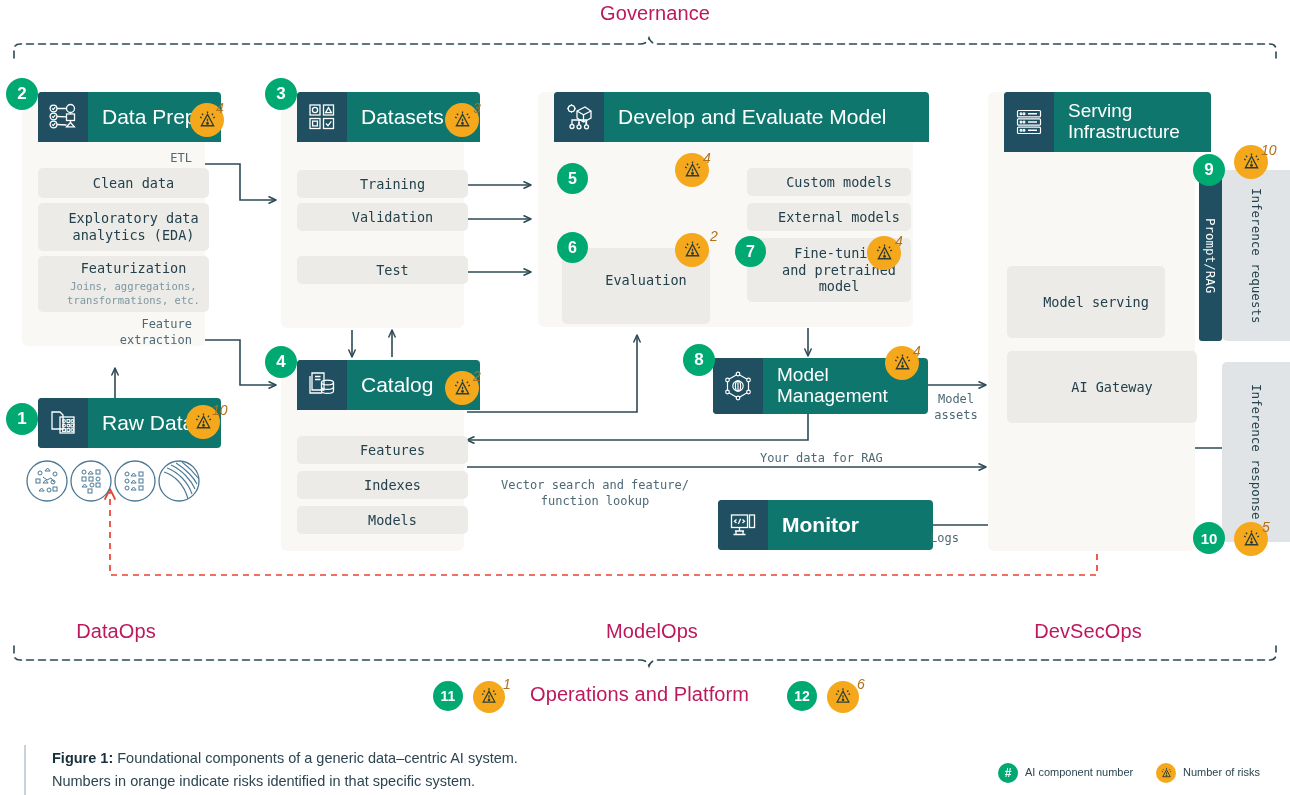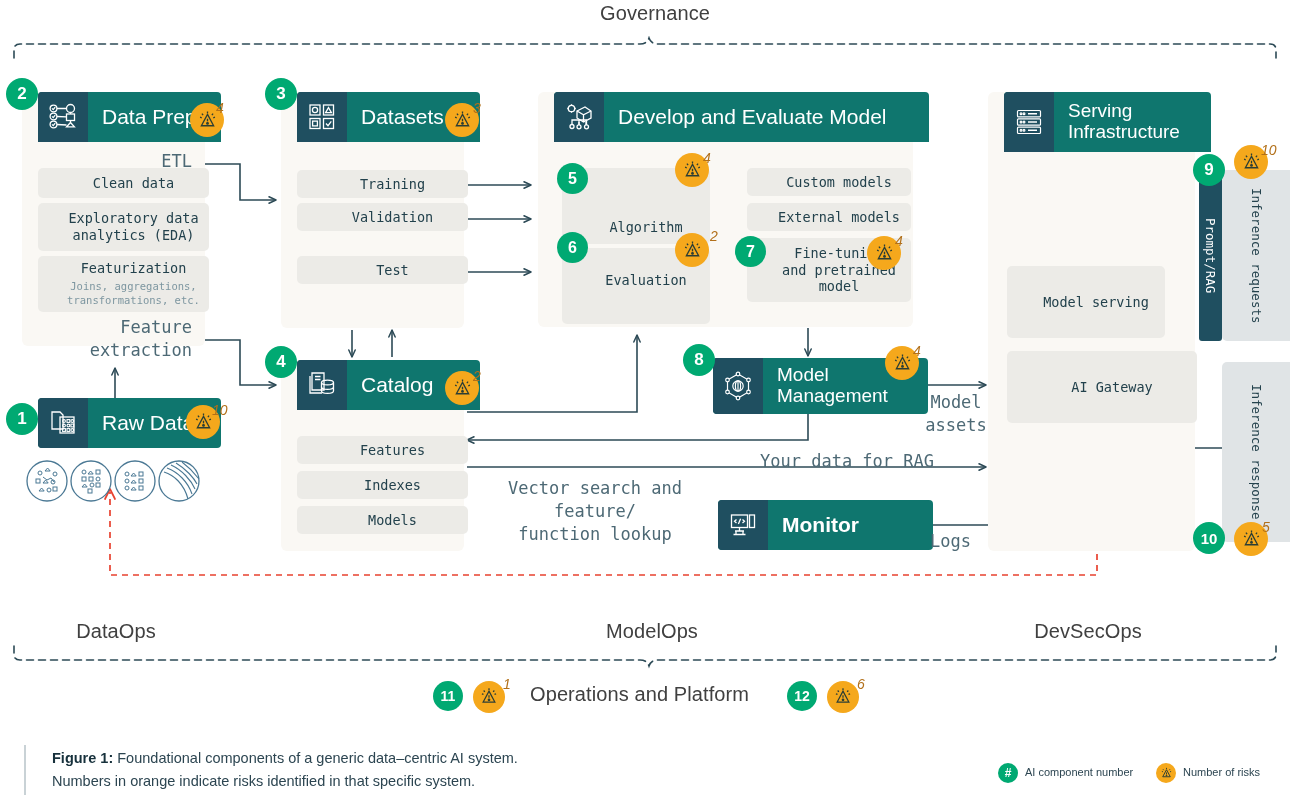--- a/index.html
+++ b/index.html
@@ -6,21 +6,21 @@
   body{
     width:1290px;height:795px;background:#ffffff;
     font-family:"Liberation Sans", sans-serif;
     color:#1f3b46;position:relative;overflow:hidden;
   }
   .stage{position:absolute;left:0;top:0;width:1290px;height:795px;}
   .abs{position:absolute;}
 
   
   .zone-label{
-    font-size:20px;color:#404040;letter-spacing:.1px;
+    font-size:20px;color:#be185d;letter-spacing:.1px;
     white-space:nowrap;text-align:center;
   }
 
   
   .panel{background:#faf8f4;border-radius:6px;}
   .panel-hd{
     position:absolute;left:16px;top:0;height:50px;display:flex;align-items:center;
     background:#0f766e;border-radius:4px 4px 0 0;overflow:hidden;
   }
   .panel-hd.nohd{border-radius:4px;}
@@ -58,21 +58,21 @@
     display:flex;align-items:center;justify-content:center;
   }
   .risk-count{
     position:absolute;color:#B2701A;font-size:14px;
     font-family:"Liberation Sans",sans-serif;font-style:italic;z-index:31;
   }
 
   
   .edge-lbl{
     position:absolute;font-family:"DejaVu Sans Mono","Liberation Mono",monospace;
-    font-size:17px;color:#4d6975;line-height:1.35;white-space:pre-line;
+    font-size:12px;color:#4d6975;line-height:1.35;white-space:pre-line;
   }
   .vert-lbl{
     position:absolute;font-family:"DejaVu Sans Mono","Liberation Mono",monospace;
     font-size:12.5px;color:#24424d;
     writing-mode:vertical-rl;text-orientation:mixed;
     display:flex;align-items:center;justify-content:center;
   }
   .vert-white{color:#ffffff;}
 
   
@@ -349,21 +349,20 @@
           <path d="M15,20 L15,23 M22,20 L22,23"></path>
           <circle cx="8" cy="24.5" r="2"></circle>
             <circle cx="15" cy="24.8" r="2"></circle>
             <circle cx="22.5" cy="24.8" r="2"></circle>
           <path d="M8,22.5 L8,18 L15,18 L15,22.8 M15,18 L22.5,18 L22.5,22.8"></path>
         </svg>
       </div>
       <div class="hd-title">Develop and Evaluate Model</div>
     </div>
 
-    <div class="abs chip" style="left:24px;top:76px;width:148px;height:76px;align-items:flex-end;padding-bottom:8px;box-sizing:border-box;">Algorithm</div>
     <div class="abs chip" style="left:24px;top:156px;width:148px;height:76px;align-items:flex-start;padding-top:24px;box-sizing:border-box;">Evaluation</div>
 
     <div class="abs chip" style="left:209px;top:76px;width:144px;height:28px;">Custom models</div>
     <div class="abs chip" style="left:209px;top:111px;width:144px;height:28px;">External models</div>
     <div class="abs chip" style="left:209px;top:146px;width:144px;height:64px;white-space:pre-line;">Fine-tuning
 and pretrained
 model</div>
   </div>
 
   <div class="num-badge" style="left:557px;top:163px;width:31px;height:31px;font-size:16px;">5</div>

